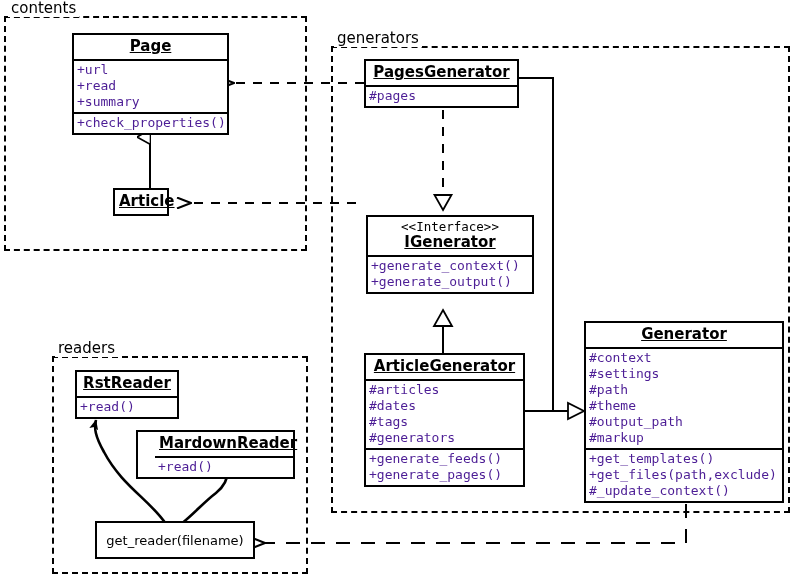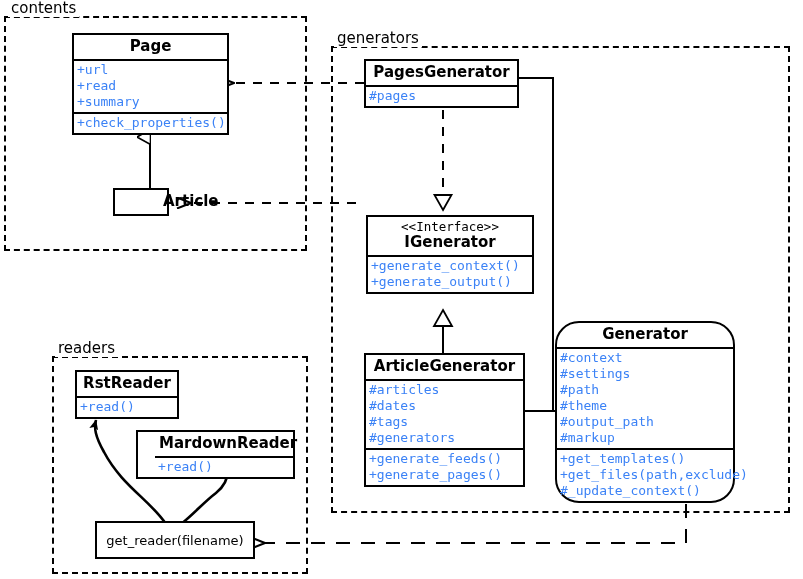--- a/index.html
+++ b/index.html
@@ -50,40 +50,41 @@
     z-index: 5;
   }
   .uml-name {
     text-align: center;
     font-weight: bold;
     font-size: 15px;
     font-family: "DejaVu Sans", sans-serif;
     color: #000;
     padding: 3px 4px 4px 4px;
     line-height: 17px;
+    text-decoration: underline;
   }
   .uml-stereotype {
     text-align: center;
     font-weight: normal;
     font-size: 12.5px;
     font-family: "DejaVu Sans Mono", monospace;
     color: #000;
     line-height: 15px;
     padding-top: 2px;
   }
   .uml-divider {
     border-top: 2px solid #000;
   }
   .uml-compartment {
     padding: 1px 2px 2px 3px;
   }
   .uml-item {
     font-family: "DejaVu Sans Mono", monospace;
     font-size: 13px;
-    color: #3b82f6;
+    color: #4c1d95;
     line-height: 16px;
     white-space: nowrap;
   }
   .plain-box {
     position: absolute;
     border: 2px solid #000;
     background: #ffffff;
     box-sizing: border-box;
     display: flex;
     align-items: center;
@@ -182,21 +183,21 @@
     <div class="uml-compartment uml-divider">
       <div class="uml-item">+url</div>
       <div class="uml-item">+read</div>
       <div class="uml-item">+summary</div>
     </div>
     <div class="uml-compartment uml-divider">
       <div class="uml-item">+check_properties()</div>
     </div>
   </div>
 
-  <div class="uml-class" style="left:113px; top:188px; width:56px;padding-left:44px;">
+  <div class="uml-class" style="left:113px; top:188px; width:56px;">
     <div class="uml-name">Article</div>
   </div>
 
   <div class="uml-class" style="left:364px; top:59px; width:155px;">
     <div class="uml-name">PagesGenerator</div>
     <div class="uml-compartment uml-divider">
       <div class="uml-item">#pages</div>
     </div>
   </div>
 
@@ -216,21 +217,21 @@
       <div class="uml-item">#dates</div>
       <div class="uml-item">#tags</div>
       <div class="uml-item">#generators</div>
     </div>
     <div class="uml-compartment uml-divider">
       <div class="uml-item">+generate_feeds()</div>
       <div class="uml-item">+generate_pages()</div>
     </div>
   </div>
 
-  <div class="uml-class" style="left:555px; top:321px; width:180px;border-radius:24px;">
+  <div class="uml-class" style="left:584px; top:321px; width:200px;">
     <div class="uml-name">Generator</div>
     <div class="uml-compartment uml-divider">
       <div class="uml-item">#context</div>
       <div class="uml-item">#settings</div>
       <div class="uml-item">#path</div>
       <div class="uml-item">#theme</div>
       <div class="uml-item">#output_path</div>
       <div class="uml-item">#markup</div>
     </div>
     <div class="uml-compartment uml-divider">

